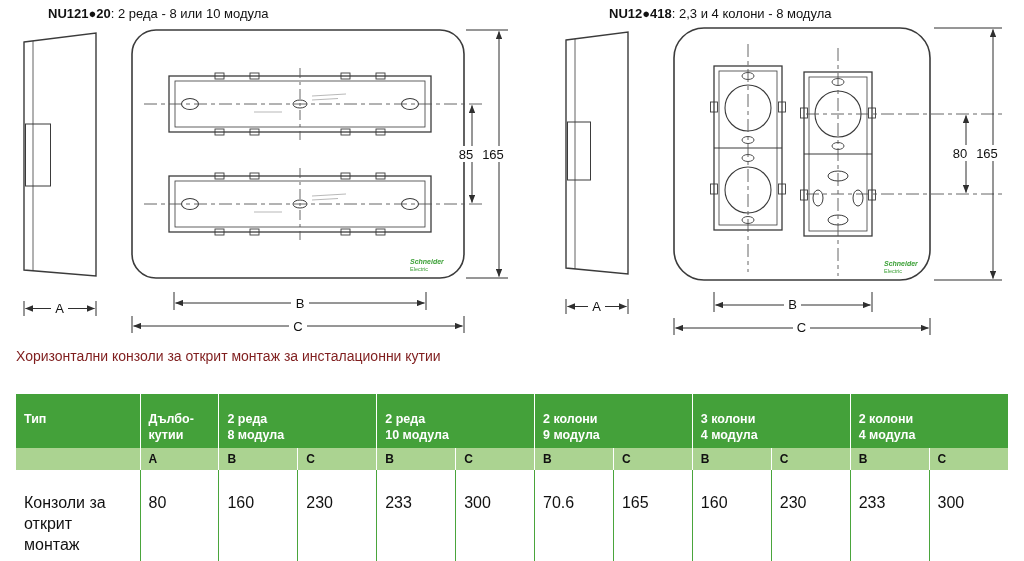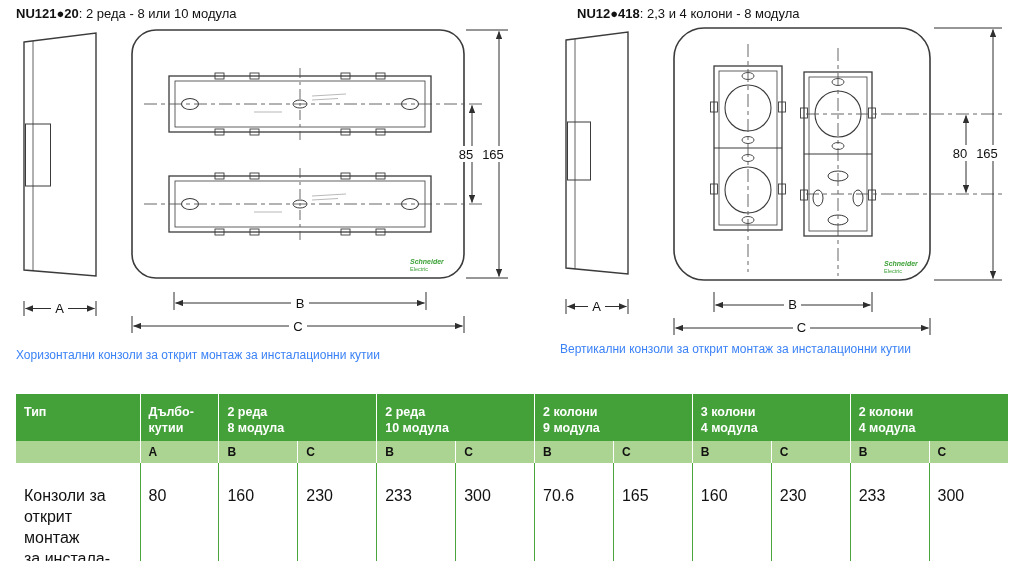--- a/index.html
+++ b/index.html
@@ -1,44 +1,44 @@
 <!DOCTYPE html>
 <html style="--header_green: #44a13a; --subheader_green: #abd391; --table_line_green: #4aa53c; --logo_green: #3aa035;"><head>
 <meta charset="utf-8">
 <style>
   * { margin:0; padding:0; box-sizing:border-box; }
   html,body { background:#fff; }
   .page {
     position:relative; width:1024px; height:561px; background:#fff;
     font-family:"Liberation Sans", sans-serif; color:#111; overflow:hidden;
   }
-  .fig-title { position:absolute; font-size:13px; white-space:nowrap; }
+  .fig-title { position:absolute; font-size:13px; white-space:nowrap;margin-left:32px; }
   .fig-title .code { font-weight:bold; }
   #left-title  { left:16px;  top:6px; }
   #right-title { left:577px; top:6px; }
   #left-svg  { position:absolute; left:12px;  top:24px; }
   #right-svg { position:absolute; left:556px; top:24px; }
-  .caption { position:absolute; font-size:12px; line-height:1.28; color:#3b82f6; }
+  .caption { position:absolute; font-size:14px; line-height:1.28; color:#7f1d1d; }
   #left-caption  { left:16px;  top:348px; width:530px; }
   #right-caption { left:560px; top:342px; width:400px; }
 
   svg text { font-family:"Liberation Sans", sans-serif; fill:#111; }
   svg text.dim { font-size:13px; }
   svg text.logo1 { font-size:7px; font-weight:bold; font-style:italic; fill:var(--logo_green,#3aa035); }
   svg text.logo2 { font-size:5.5px; fill:var(--logo_green,#3aa035); }
 
   table.spec {
     position:absolute; left:16px; top:394px; width:992px;
     border-collapse:collapse; table-layout:fixed;
     border-bottom:3px solid var(--table_line_green,#4aa53c);
   }
   table.spec col.c-type { width:124px; }
   thead tr.head th {
     background:var(--header_green,#44a13a); color:#fff; text-align:left;
-    vertical-align:top; padding:10px 8px 4px 8px; font-size:12.5px; font-weight:bold;
+    vertical-align:top; padding:17px 8px 4px 8px; font-size:12.5px; font-weight:bold;
     white-space:pre-line; line-height:1.3; border-left:1px solid #fff; height:44px;
   }
   thead tr.head th:first-child { border-left:none; }
   thead tr.sub th {
     background:var(--subheader_green,#abd391); color:#111; text-align:left;
     padding:3px 8px; font-size:12px; font-weight:bold; height:22px;
     border-left:1px solid #fff; vertical-align:middle;
   }
   thead tr.sub th:first-child { border-left:none; }
   tbody td {
@@ -241,21 +241,20 @@
       <line x1="119.5" y1="304" x2="372.5" y2="304" marker-start="url(#arrR)" marker-end="url(#arrR)"></line>
     </g>
     <rect x="237" y="295" width="17" height="16" fill="#fff"></rect>
     <text class="dim" x="245.5" y="308" text-anchor="middle">C</text>
 
     <text class="logo1" x="328" y="242">Schneider</text>
     <text class="logo2" x="328" y="249">Electric</text>
   </svg>
 
   <div class="caption" id="left-caption">Хоризонтални конзоли за открит монтаж за инсталационни кутии</div>
-  <div class="caption" id="right-caption">Вертикални конзоли за открит монтаж за инсталационни кутии</div>
 
   <table class="spec">
     <colgroup>
       <col class="c-type">
       <col>
         <col>
         <col>
         <col>
         <col>
         <col>

